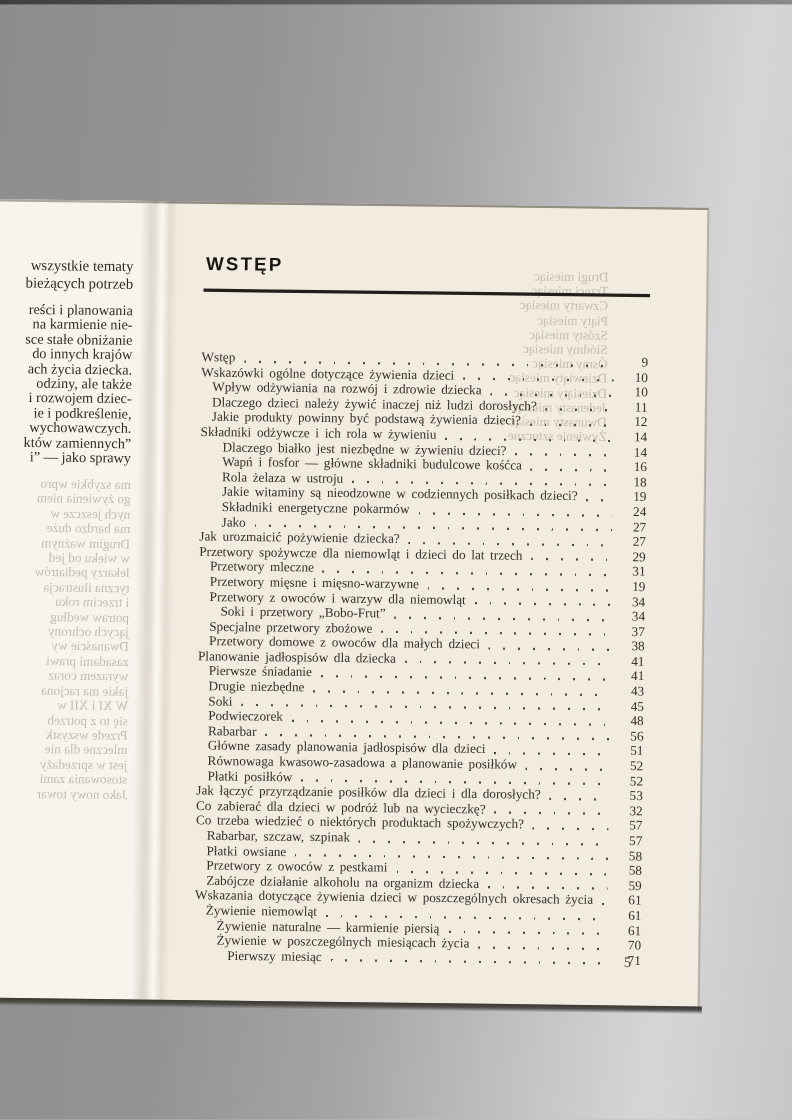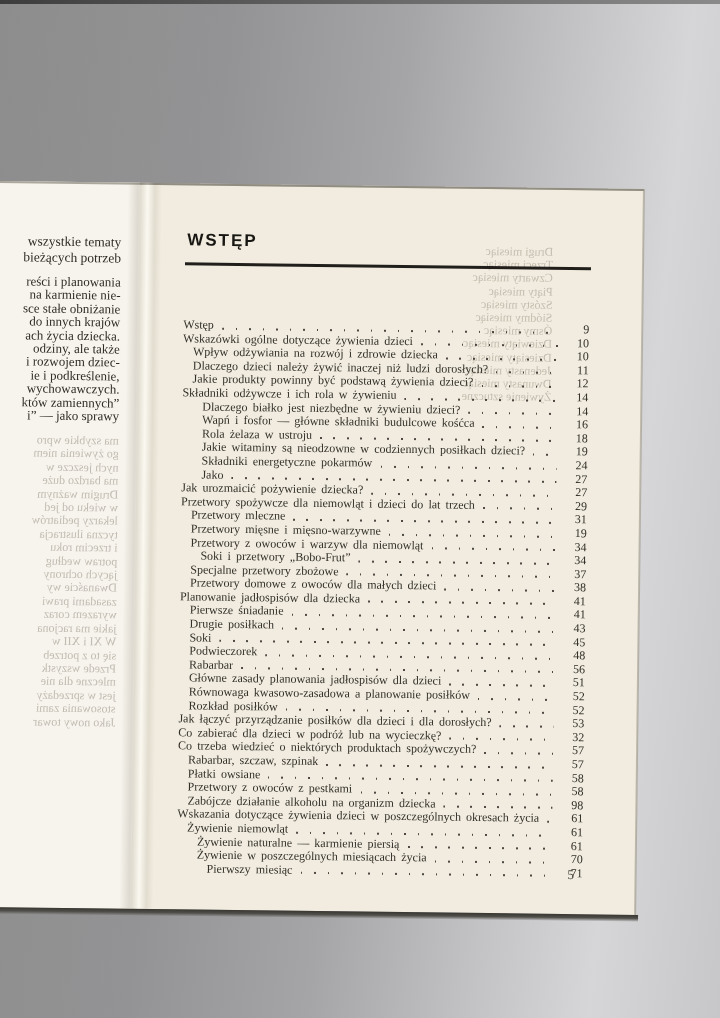--- a/index.html
+++ b/index.html
@@ -247,21 +247,21 @@
         <span class="toc-label">Planowanie jadłospisów dla dziecka</span>
         <span class="toc-leader"></span>
         <span class="toc-num">41</span>
       </div>
       <div class="toc-row" style="padding-left: 10px;">
         <span class="toc-label">Pierwsze śniadanie</span>
         <span class="toc-leader"></span>
         <span class="toc-num">41</span>
       </div>
       <div class="toc-row" style="padding-left: 10px;">
-        <span class="toc-label">Drugie posiłkach</span>
+        <span class="toc-label">Drugie niezbędne</span>
         <span class="toc-leader"></span>
         <span class="toc-num">43</span>
       </div>
       <div class="toc-row" style="padding-left: 10px;">
         <span class="toc-label">Soki</span>
         <span class="toc-leader"></span>
         <span class="toc-num">45</span>
       </div>
       <div class="toc-row" style="padding-left: 10px;">
         <span class="toc-label">Podwieczorek</span>
@@ -277,21 +277,21 @@
         <span class="toc-label">Główne zasady planowania jadłospisów dla dzieci</span>
         <span class="toc-leader"></span>
         <span class="toc-num">51</span>
       </div>
       <div class="toc-row" style="padding-left: 10px;">
         <span class="toc-label">Równowaga kwasowo-zasadowa a planowanie posiłków</span>
         <span class="toc-leader"></span>
         <span class="toc-num">52</span>
       </div>
       <div class="toc-row" style="padding-left: 10px;">
-        <span class="toc-label">Rozkład posiłków</span>
+        <span class="toc-label">Płatki posiłków</span>
         <span class="toc-leader"></span>
         <span class="toc-num">52</span>
       </div>
       <div class="toc-row" style="padding-left: 0px;">
         <span class="toc-label">Jak łączyć przyrządzanie posiłków dla dzieci i dla dorosłych?</span>
         <span class="toc-leader"></span>
         <span class="toc-num">53</span>
       </div>
       <div class="toc-row" style="padding-left: 0px;">
         <span class="toc-label">Co zabierać dla dzieci w podróż lub na wycieczkę?</span>
@@ -314,21 +314,21 @@
         <span class="toc-num">58</span>
       </div>
       <div class="toc-row" style="padding-left: 10px;">
         <span class="toc-label">Przetwory z owoców z pestkami</span>
         <span class="toc-leader"></span>
         <span class="toc-num">58</span>
       </div>
       <div class="toc-row" style="padding-left: 10px;">
         <span class="toc-label">Zabójcze działanie alkoholu na organizm dziecka</span>
         <span class="toc-leader"></span>
-        <span class="toc-num">98</span>
+        <span class="toc-num">59</span>
       </div>
       <div class="toc-row" style="padding-left: 0px;">
         <span class="toc-label">Wskazania dotyczące żywienia dzieci w poszczególnych okresach życia</span>
         <span class="toc-leader"></span>
         <span class="toc-num">61</span>
       </div>
       <div class="toc-row" style="padding-left: 10px;">
         <span class="toc-label">Żywienie niemowląt</span>
         <span class="toc-leader"></span>
         <span class="toc-num">61</span>

